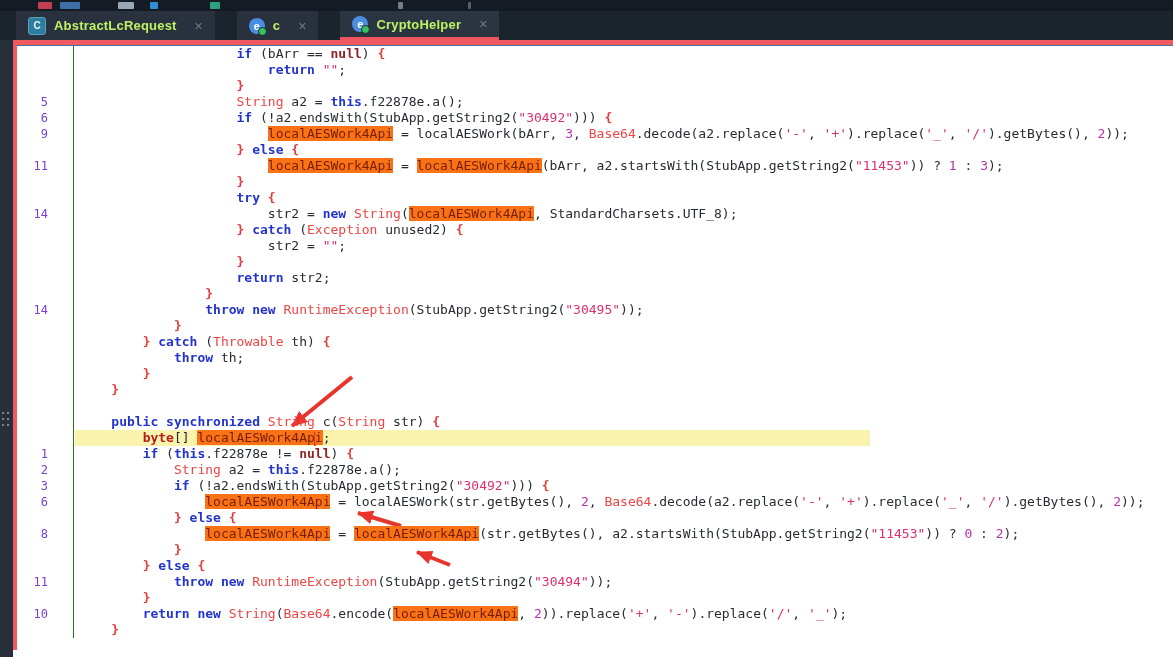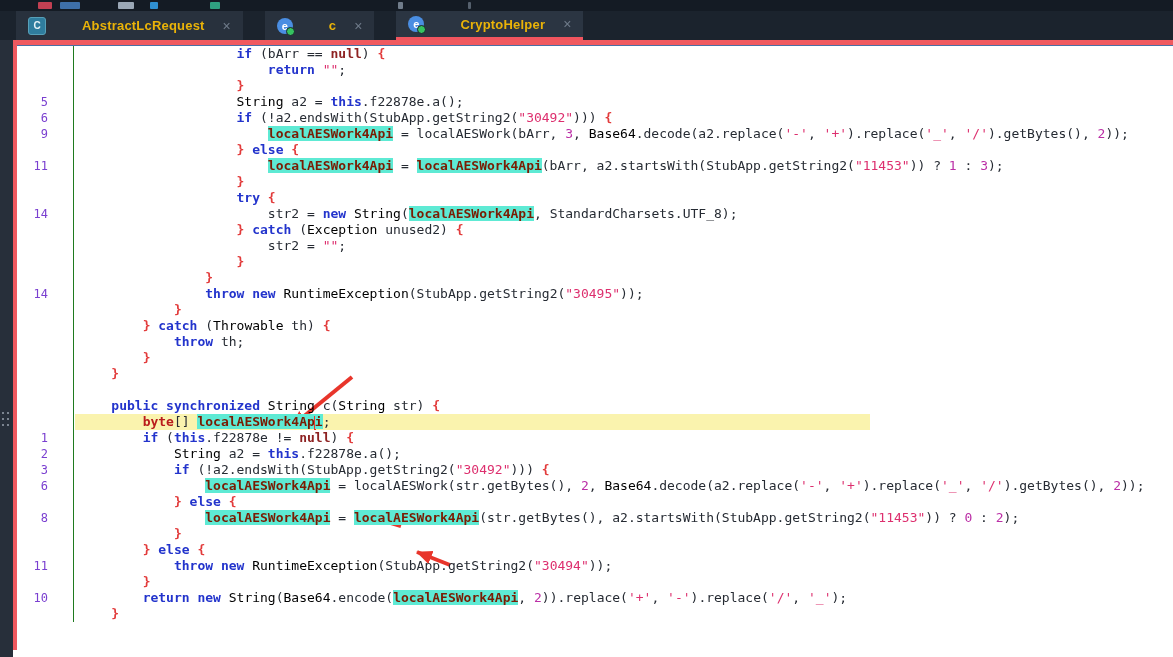--- a/index.html
+++ b/index.html
@@ -10,21 +10,21 @@
   
   .mini-toolbar { position:absolute; left:0; top:0; width:1173px; height:11px; background:#141b24; }
   .mini-toolbar span { position:absolute; top:2px; height:7px; border-radius:1px; }
 
   
   .tabbar { position:absolute; left:0; top:11px; width:1173px; height:29px; background:#1b232d;
             display:flex; align-items:stretch; padding-left:16px; }
   .tab { display:flex; align-items:center; gap:8px; padding:0 12px; background:#28313d;
          margin-right:22px; cursor:default; }
   .tab.active { background:#2b3542; border-bottom:3px solid #f0545e; }
-  .tab-label { color:#eab308; font-weight:bold; font-size:13px; letter-spacing:.2px;margin-left:28px; }
+  .tab-label { color:#bef264; font-weight:bold; font-size:13px; letter-spacing:.2px; }
   .tab-close { color:#6f7b8a; font-size:14px; margin-left:10px; }
   .icon-class { width:16px; height:16px; border-radius:3px; background:#2f7d9e; color:#e6f2f7;
                 font-size:10px; font-weight:bold; display:flex; align-items:center; justify-content:center;
                 border:1px solid #57a0b8; }
   .icon-circle { position:relative; width:16px; height:16px; border-radius:50%; background:#4a8ee2;
                  color:#fff; font-size:11px; font-weight:bold; display:flex; align-items:center; justify-content:center; }
   .icon-circle::after { content:""; position:absolute; right:-2px; bottom:-2px; width:7px; height:7px;
                  border-radius:50%; background:#35c35f; border:1px solid #1b232d; }
 
   
@@ -42,27 +42,27 @@
             font-family:"DejaVu Sans Mono", monospace; font-size:13px; }
   .line { position:relative; height:16px; line-height:16px; white-space:pre; }
   .line.current::before { content:""; position:absolute; left:58px; top:0; width:795px; height:16px;
             background:#faf3ae; z-index:0; }
   .ln { position:relative; z-index:1; display:inline-block; box-sizing:border-box; width:57px;
         padding-right:25px; text-align:right; border-right:1px solid #1f7a1f;
         color:#7a3fd0; font-size:12px; height:16px; vertical-align:top; }
   .code { position:relative; z-index:1; padding-left:6px; color:#262b33;text-align:center; }
   .tk-k   { color:#2334cc; font-weight:bold; }
   .tk-p   { color:#262b33; }
-  .tk-ty  { color:#000000; }
+  .tk-ty  { color:#ef4444; }
   .tk-s   { color:#dd2f6e; }
   .tk-n   { color:#bb2fa6; }
   .tk-b   { color:#e23b3b; font-weight:bold; }
   .tk-nul { color:#8e2222; font-weight:bold; }
   .tk-byte{ color:#b91c1c; font-weight:bold; }
-  .tk-occ { background:#5eead4; color:#7a1c03; font-weight:bold; }
+  .tk-occ { background:#f97316; color:#7a1c03; font-weight:normal; }
   .tk-caret { display:inline-block; width:0; height:14px; border-left:2px solid #e8352b;
               vertical-align:middle; margin:0 -1px; }
 
   .arrows { position:absolute; left:0; top:0; width:1173px; height:657px; pointer-events:none; }
 </style>
 </head>
 <body>
 
 <div class="app">
 
@@ -118,20 +118,21 @@
         <div class="line"><span class="ln">6</span><span class="code">                    <span class="tk-k">if</span><span class="tk-p"> (!a2.endsWith(StubApp.getString2(</span><span class="tk-s">"30492"</span><span class="tk-p">))) </span><span class="tk-b">{</span></span></div>
         <div class="line"><span class="ln">9</span><span class="code">                        <span class="tk-occ">localAESWork4Api</span><span class="tk-p"> = localAESWork(bArr, </span><span class="tk-n">3</span><span class="tk-p">, </span><span class="tk-ty">Base64</span><span class="tk-p">.decode(a2.replace(</span><span class="tk-s">'-'</span><span class="tk-p">, </span><span class="tk-s">'+'</span><span class="tk-p">).replace(</span><span class="tk-s">'_'</span><span class="tk-p">, </span><span class="tk-s">'/'</span><span class="tk-p">).getBytes(), </span><span class="tk-n">2</span><span class="tk-p">));</span></span></div>
         <div class="line"><span class="ln"></span><span class="code">                    <span class="tk-b">}</span><span class="tk-p"> </span><span class="tk-k">else</span><span class="tk-p"> </span><span class="tk-b">{</span></span></div>
         <div class="line"><span class="ln">11</span><span class="code">                        <span class="tk-occ">localAESWork4Api</span><span class="tk-p"> = </span><span class="tk-occ">localAESWork4Api</span><span class="tk-p">(bArr, a2.startsWith(StubApp.getString2(</span><span class="tk-s">"11453"</span><span class="tk-p">)) ? </span><span class="tk-n">1</span><span class="tk-p"> : </span><span class="tk-n">3</span><span class="tk-p">);</span></span></div>
         <div class="line"><span class="ln"></span><span class="code">                    <span class="tk-b">}</span></span></div>
         <div class="line"><span class="ln"></span><span class="code">                    <span class="tk-k">try</span><span class="tk-p"> </span><span class="tk-b">{</span></span></div>
         <div class="line"><span class="ln">14</span><span class="code">                        <span class="tk-p">str2 = </span><span class="tk-k">new</span><span class="tk-p"> </span><span class="tk-ty">String</span><span class="tk-p">(</span><span class="tk-occ">localAESWork4Api</span><span class="tk-p">, StandardCharsets.UTF_8);</span></span></div>
         <div class="line"><span class="ln"></span><span class="code">                    <span class="tk-b">}</span><span class="tk-p"> </span><span class="tk-k">catch</span><span class="tk-p"> (</span><span class="tk-ty">Exception</span><span class="tk-p"> unused2) </span><span class="tk-b">{</span></span></div>
         <div class="line"><span class="ln"></span><span class="code">                        <span class="tk-p">str2 = </span><span class="tk-s">""</span><span class="tk-p">;</span></span></div>
         <div class="line"><span class="ln"></span><span class="code">                    <span class="tk-b">}</span></span></div>
+        <div class="line"><span class="ln"></span><span class="code">                    <span class="tk-k">return</span><span class="tk-p"> str2;</span></span></div>
         <div class="line"><span class="ln"></span><span class="code">                <span class="tk-b">}</span></span></div>
         <div class="line"><span class="ln">14</span><span class="code">                <span class="tk-k">throw</span><span class="tk-p"> </span><span class="tk-k">new</span><span class="tk-p"> </span><span class="tk-ty">RuntimeException</span><span class="tk-p">(StubApp.getString2(</span><span class="tk-s">"30495"</span><span class="tk-p">));</span></span></div>
         <div class="line"><span class="ln"></span><span class="code">            <span class="tk-b">}</span></span></div>
         <div class="line"><span class="ln"></span><span class="code">        <span class="tk-b">}</span><span class="tk-p"> </span><span class="tk-k">catch</span><span class="tk-p"> (</span><span class="tk-ty">Throwable</span><span class="tk-p"> th) </span><span class="tk-b">{</span></span></div>
         <div class="line"><span class="ln"></span><span class="code">            <span class="tk-k">throw</span><span class="tk-p"> th;</span></span></div>
         <div class="line"><span class="ln"></span><span class="code">        <span class="tk-b">}</span></span></div>
         <div class="line"><span class="ln"></span><span class="code">    <span class="tk-b">}</span></span></div>
         <div class="line"><span class="ln"></span><span class="code"></span></div>
         <div class="line"><span class="ln"></span><span class="code">    <span class="tk-k">public synchronized</span><span class="tk-p"> </span><span class="tk-ty">String</span><span class="tk-p"> c(</span><span class="tk-ty">String</span><span class="tk-p"> str) </span><span class="tk-b">{</span></span></div>
         <div class="line current"><span class="ln"></span><span class="code">        <span class="tk-byte">byte</span><span class="tk-p">[] </span><span class="tk-occ">localAESWork4Ap</span><span class="tk-caret"></span><span class="tk-occ">i</span><span class="tk-p">;</span></span></div>

